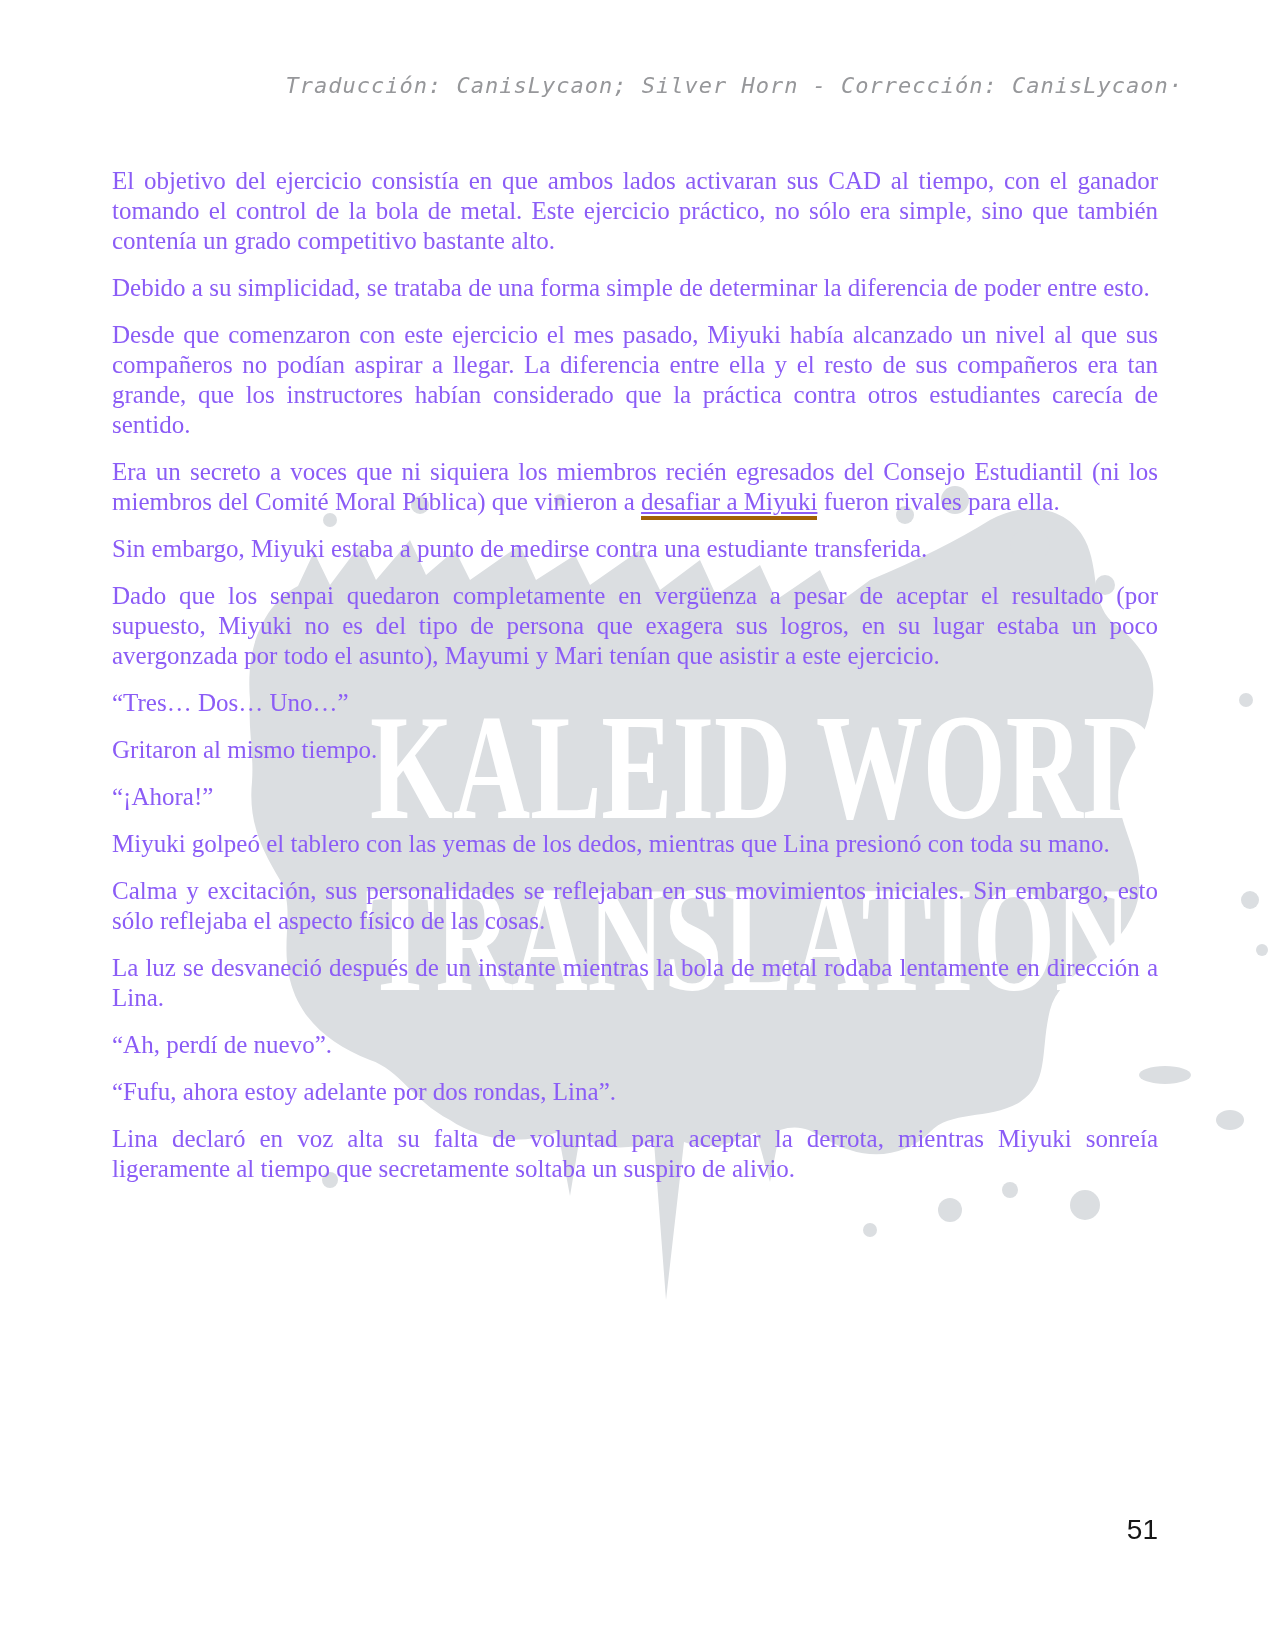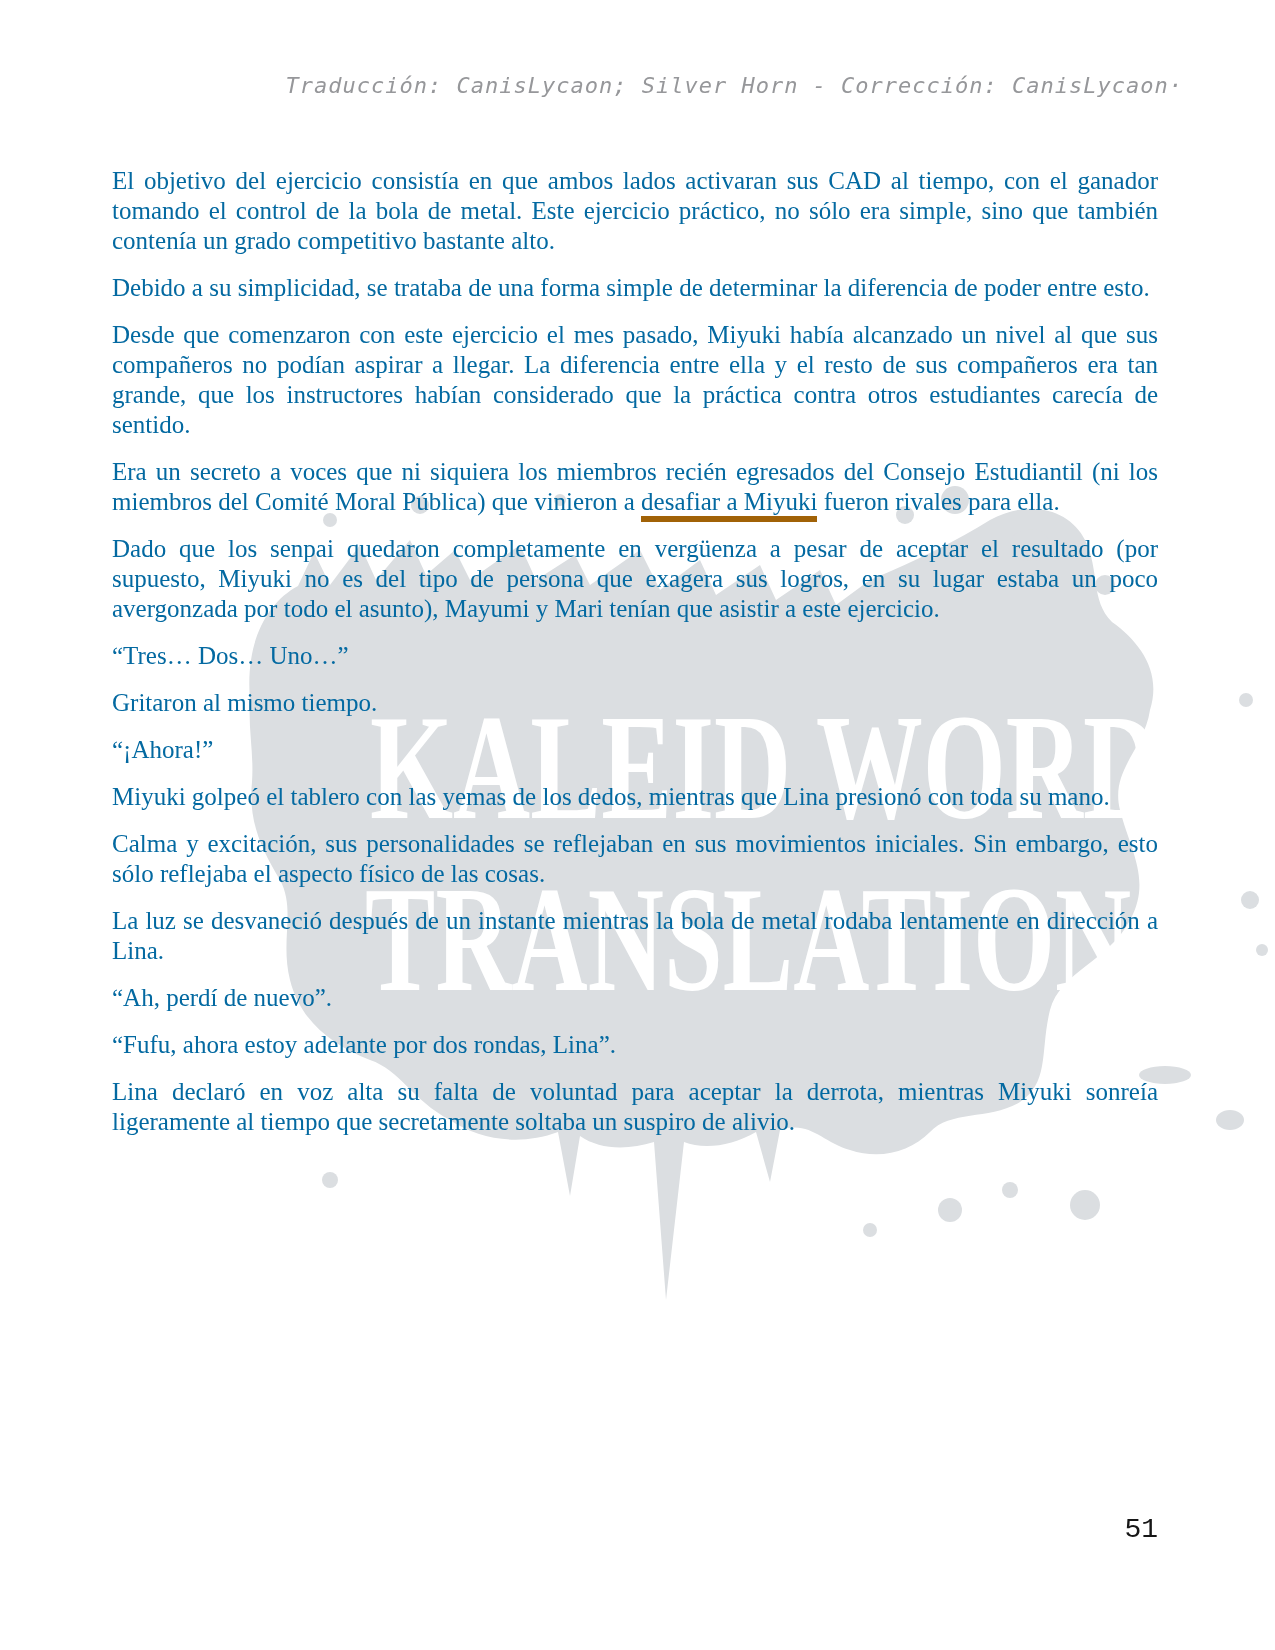--- a/index.html
+++ b/index.html
@@ -55,32 +55,33 @@
   
   .doc-body {
     position:absolute;
     top:166px; left:112px;
     width:1046px;
   }
   .doc-body p {
     margin:0 0 17px 0;
     font-size:25px;
     line-height:30px;
-    color:#0369a1;
+    color:#8b5cf6;
     text-align:justify;
   }
   .u-light {
-    border-bottom:6px solid #a16207;
+    border-bottom:4px solid #a16207;
     padding-bottom:1px;
+    text-decoration:underline;
   }
   
   .page-number {
     position:absolute;
     top:1514px; right:117px;
-    font-family:Liberation Mono, monospace;
+    font-family:Liberation Sans, sans-serif;
     font-size:28px;
     color:#161616;
   }
 </style>
 </head>
 <body>
 
 <div class="page">
 
   <svg class="watermark" width="1275" height="1650" viewBox="0 0 1275 1650" xmlns="http://www.w3.org/2000/svg">
@@ -137,20 +138,21 @@
 
   <header class="doc-header">
     <div class="credits">Traducción: CanisLycaon; Silver Horn - Corrección: CanisLycaon·</div>
   </header>
 
   <main class="doc-body">
     <p>El objetivo del ejercicio consistía en que ambos lados activaran sus CAD al tiempo, con el ganador tomando el control de la bola de metal. Este ejercicio práctico, no sólo era simple, sino que también contenía un grado competitivo bastante alto.</p>
     <p>Debido a su simplicidad, se trataba de una forma simple de determinar la diferencia de poder entre esto.</p>
     <p>Desde que comenzaron con este ejercicio el mes pasado, Miyuki había alcanzado un nivel al que sus compañeros no podían aspirar a llegar. La diferencia entre ella y el resto de sus compañeros era tan grande, que los instructores habían considerado que la práctica contra otros estudiantes carecía de sentido.</p>
     <p><span>Era un secreto a voces que ni siquiera los miembros recién egresados del Consejo Estudiantil (ni los miembros del Comité Moral Pública) que vinieron a </span><span class="u-light">desafiar a Miyuki</span><span> fueron rivales para ella.</span></p>
+    <p>Sin embargo, Miyuki estaba a punto de medirse contra una estudiante transferida.</p>
     <p>Dado que los senpai quedaron completamente en vergüenza a pesar de aceptar el resultado (por supuesto, Miyuki no es del tipo de persona que exagera sus logros, en su lugar estaba un poco avergonzada por todo el asunto), Mayumi y Mari tenían que asistir a este ejercicio.</p>
     <p>“Tres… Dos… Uno…”</p>
     <p>Gritaron al mismo tiempo.</p>
     <p>“¡Ahora!”</p>
     <p>Miyuki golpeó el tablero con las yemas de los dedos, mientras que Lina presionó con toda su mano.</p>
     <p>Calma y excitación, sus personalidades se reflejaban en sus movimientos iniciales. Sin embargo, esto sólo reflejaba el aspecto físico de las cosas.</p>
     <p>La luz se desvaneció después de un instante mientras la bola de metal rodaba lentamente en dirección a Lina.</p>
     <p>“Ah, perdí de nuevo”.</p>
     <p>“Fufu, ahora estoy adelante por dos rondas, Lina”.</p>
     <p>Lina declaró en voz alta su falta de voluntad para aceptar la derrota, mientras Miyuki sonreía ligeramente al tiempo que secretamente soltaba un suspiro de alivio.</p>

